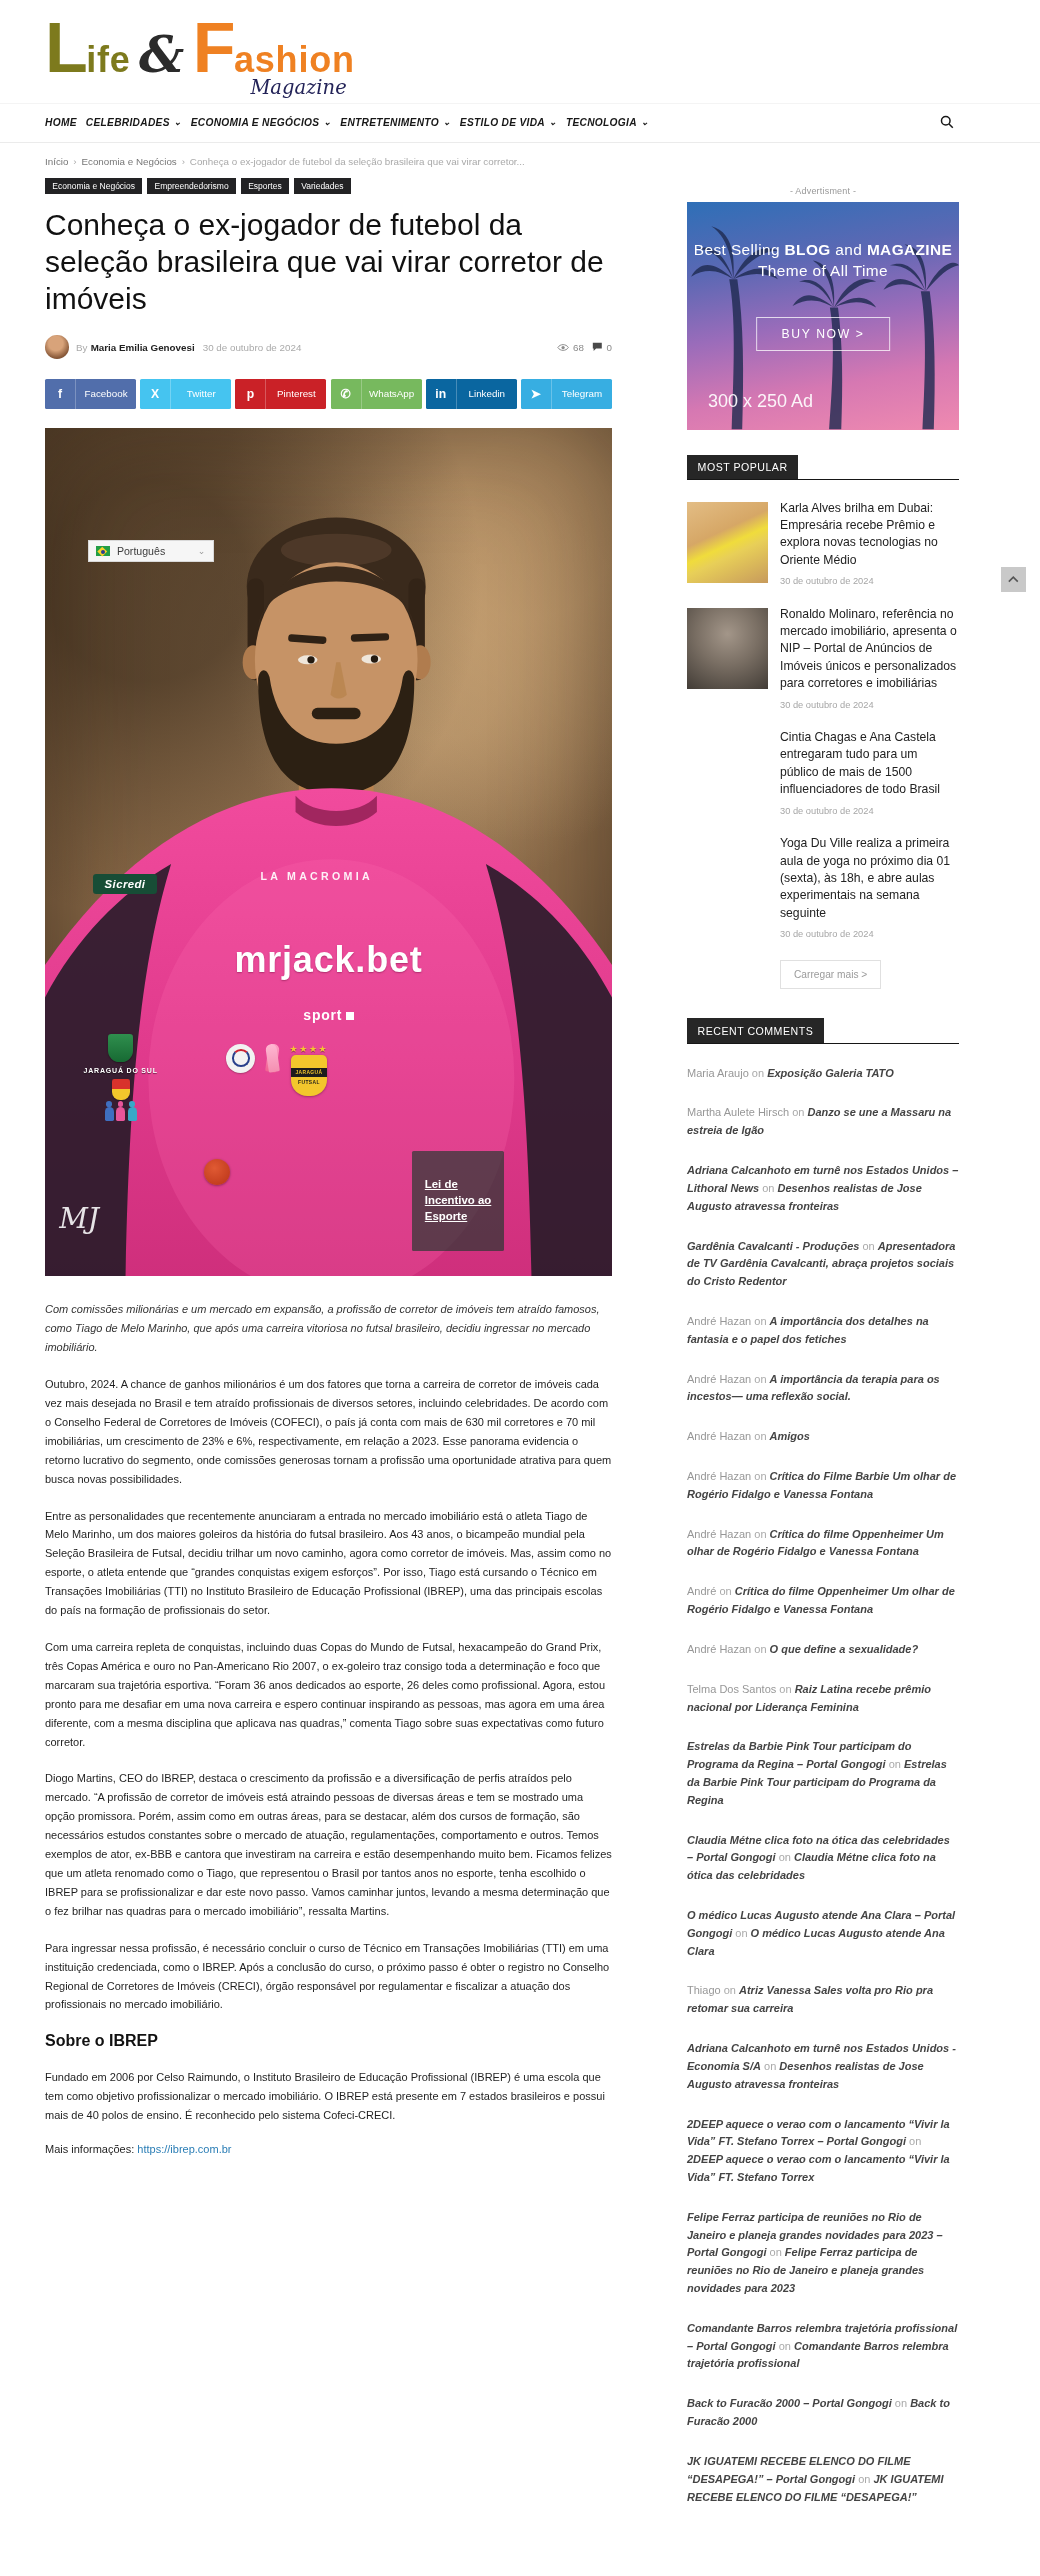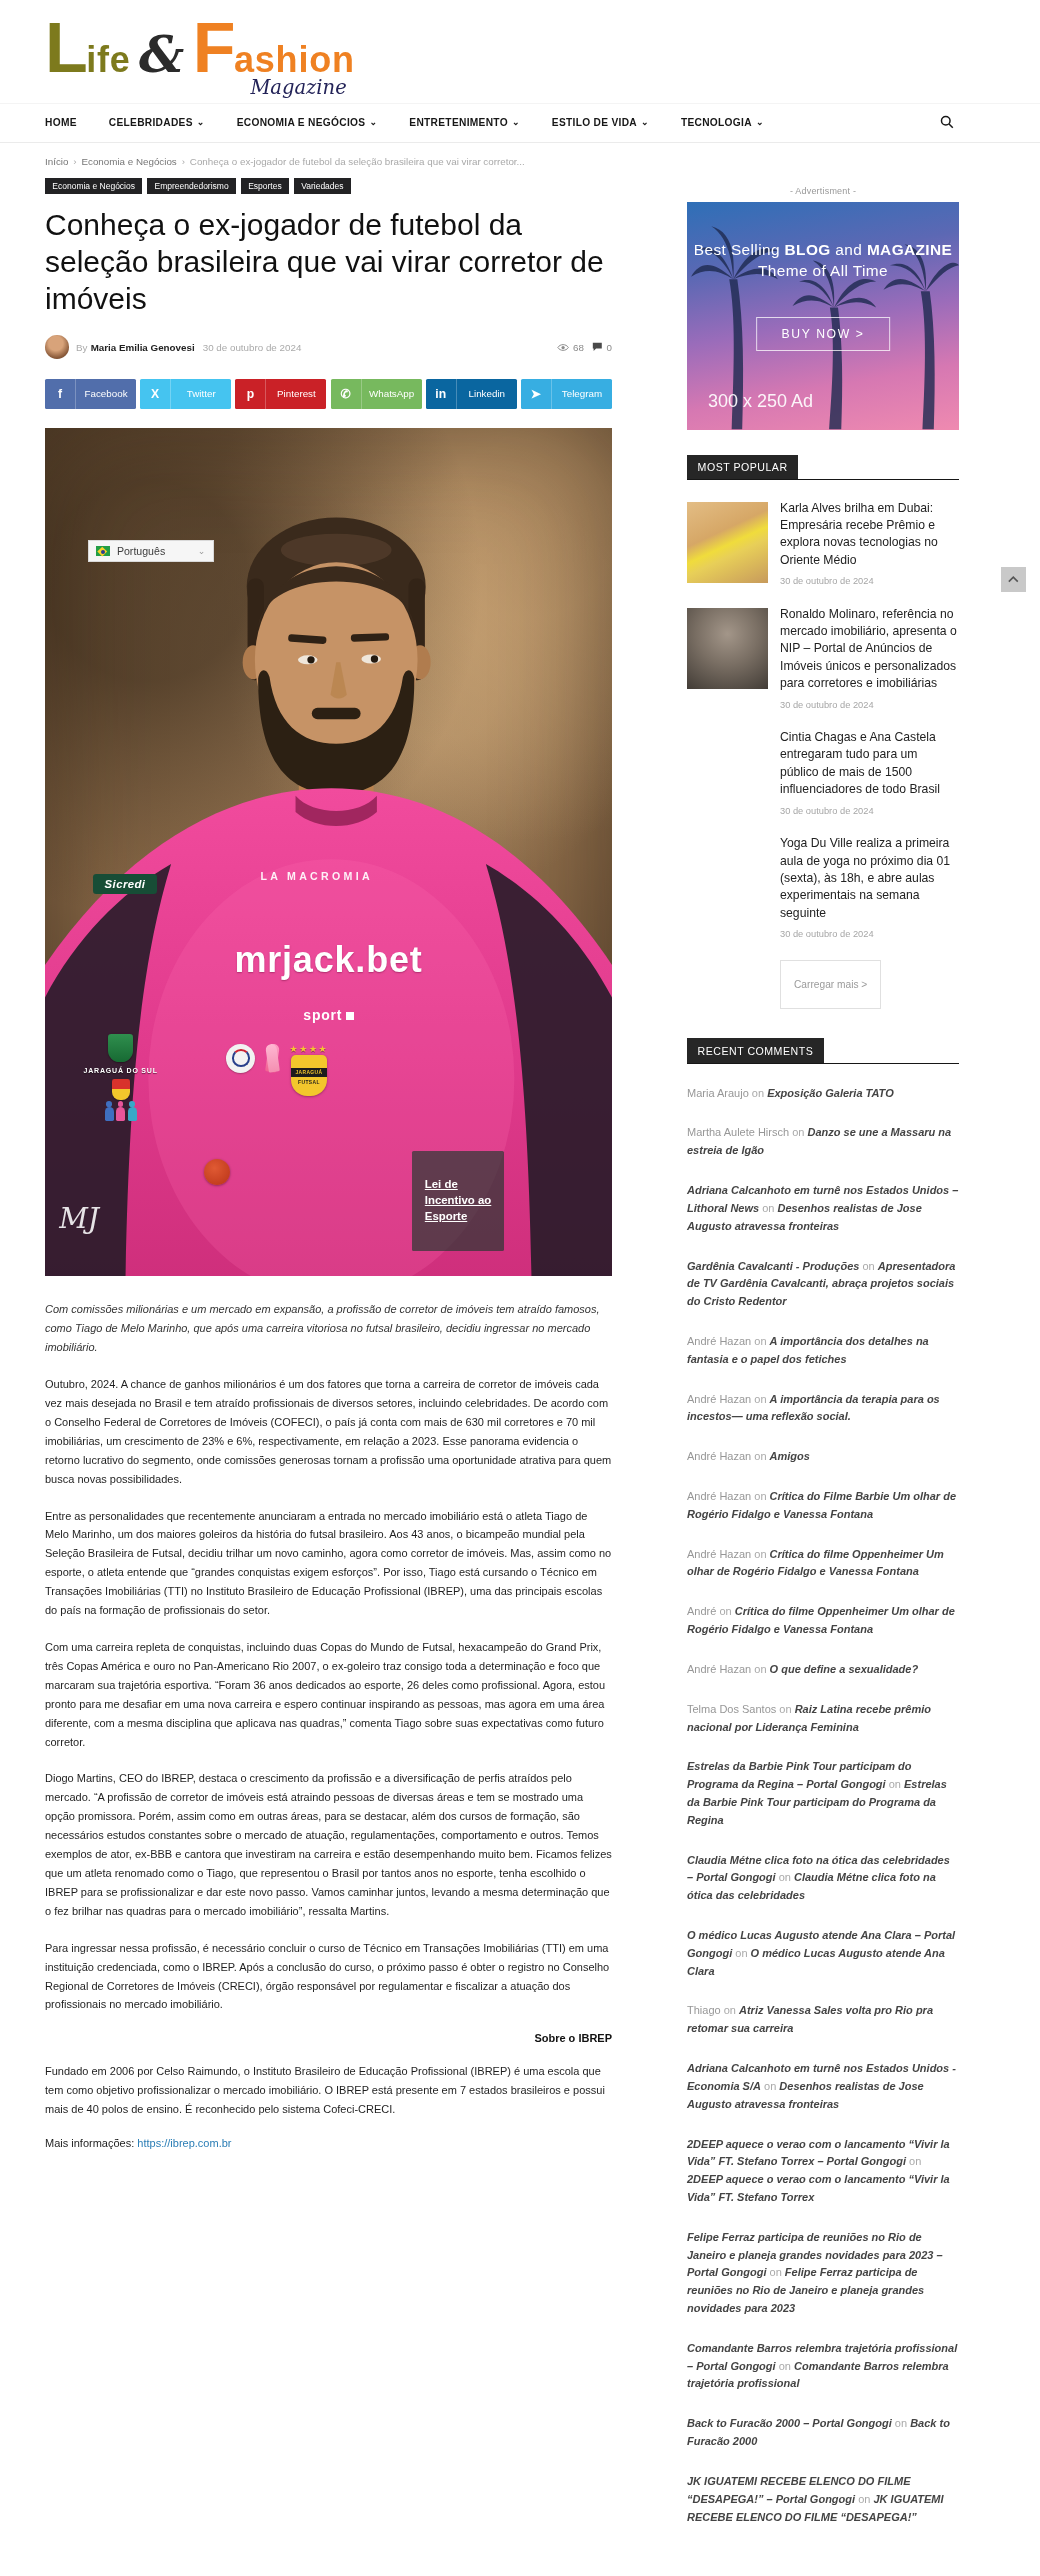--- a/index.html
+++ b/index.html
@@ -24,21 +24,21 @@
   .logo-F { font-size: 70px; font-weight: bold; color: #ef8122; letter-spacing: -1.6px; }
   .logo-ashion { font-size: 36px; font-weight: bold; color: #ef8122; letter-spacing: 0.8px; }
   .logo-magazine {
     font-family: "DejaVu Serif", serif; font-style: italic;
     font-size: 19.5px; color: #232358; text-align: right; margin-top: -4.9px; padding-right: 8.1px;
   }
 
   
   nav { border-bottom: 0.8px solid #ebebeb; border-top: 0.8px solid #f4f4f4; }
   .nav-row { display: flex; align-items: center; height: 38px; }
-  .nav-list { display: flex; list-style: none; gap: 32px; flex: 1; }
+  .nav-list { display: flex; list-style: none; gap: 9px; flex: 1; font-style: italic; }
   .nav-item { font-size: 10.2px; font-weight: bold; letter-spacing: 0.3px; color: #171717; cursor: pointer; white-space: nowrap; }
   .chev { display: none; font-size: 9px; color: #171717; margin-left: 4.1px; position: relative; top: -0.8px; }
   .chev.show { display: inline; }
   .nav-search { width: 24.4px; height: 24.4px; display: flex; align-items: center; justify-content: center; cursor: pointer; }
 
   
   .breadcrumb { padding: 13px 0 8.1px; font-size: 9.8px; color: #767676; }
   .breadcrumb .sep { margin: 0 4.9px; color: #a9a9a9; }
   .breadcrumb .current { color: #a9a9a9; }
   .tag-row { display: flex; gap: 4.9px; margin: 3.3px 0 11.4px; }
@@ -109,21 +109,21 @@
   .p-blue { background: #3f6fc0; } .p-pink { background: #e8559a; } .p-cyan { background: #38a8c8; }
   .red-badge { left: 28%; top: 86.2%; width: 26px; height: 26px; border-radius: 50%;
     background: radial-gradient(circle at 40% 35%, #e05a33, #b93317); box-shadow: 0 0.8px 2.4px rgba(0,0,0,.4); }
   .lei-box { right: 19%; top: 85.3%; background: rgba(18,56,38,.62); color: #fff; padding: 26px 13px;
     font-size: 11.4px; font-weight: bold; line-height: 1.4; border-radius: 1.6px; text-decoration: underline; }
   .mj { left: 2.5%; top: 91.3%; font-family: "DejaVu Serif", serif; font-style: italic; font-size: 28px; color: rgba(255,255,255,.88); }
 
   
   .lede { font-style: italic; font-size: 11px; line-height: 1.72; color: #333; margin-bottom: 18px; }
   .body-p { font-size: 11px; line-height: 1.72; color: #1f1f1f; margin-bottom: 18px; }
-  .subhead { font-size: 11px; font-weight: bold; color: #111; margin: 1.6px 0 18px; text-align: right; }
+  .subhead { font-size: 16px; font-weight: bold; color: #111; margin: 1.6px 0 18px; }
   .more-info { font-size: 11px; color: #1f1f1f; margin-bottom: 21px; }
   .more-info a { color: #2a7db5; cursor: pointer; }
 
   
   .ad-label { text-align: center; font-size: 9px; color: #999; margin: 11.4px 0 6.5px; letter-spacing: 0.2px; }
   .ad-box { position: relative; width: 272px; height: 228px; overflow: hidden; cursor: pointer; color: #fff;
     background: linear-gradient(170deg, #2e6fb7 0%, #5c68b4 28%, #9a6cba 52%, #d678b2 76%, #ef8ab0 100%); }
   .ad-box svg { position: absolute; inset: 0; }
   .ad-line1 { position: absolute; top: 39px; width: 100%; text-align: center; font-size: 15.4px; letter-spacing: 0.4px; }
   .ad-line2 { position: absolute; top: 60px; width: 100%; text-align: center; font-size: 15.4px; letter-spacing: 0.4px; }
@@ -133,21 +133,21 @@
 
   .side-section { margin-top: 24.4px; }
   .side-header { border-bottom: 1.6px solid #161616; }
   .side-header span { display: inline-block; background: #262626; color: #fff; font-size: 10.6px; padding: 6.5px 10.6px 5.7px; letter-spacing: 0.5px; }
   .pop-item { position: relative; padding-left: 93px; min-height: 81px; margin-top: 19.5px; cursor: pointer; }
   .pop-thumb { display: none; position: absolute; left: 0; top: 2.4px; width: 81px; height: 81px; }
   .pop-thumb.show { display: block; }
   .pop-title { font-size: 12.2px; line-height: 1.42; color: #222; }
   .pop-date { font-size: 9.3px; color: #a6a6a6; margin-top: 7.3px; }
   .load-more { margin: 21px 0 4.9px 93px; display: inline-block; border: 0.8px solid #e0e0e0; color: #9b9b9b;
-    font-size: 10.2px; padding: 18px 13px; cursor: pointer; background: #fff; }
+    font-size: 10.2px; padding: 8px 13px; cursor: pointer; background: #fff; }
 
   .comments { list-style: none; margin-top: 21px; }
   .comment { font-size: 11px; line-height: 1.62; margin-bottom: 22px; color: #444; }
   .c-author { color: #979797; }
   .c-author.linked { color: #444; font-weight: bold; font-style: italic; }
   .c-on { color: #a9a9a9; }
   .c-post { color: #444; font-weight: bold; font-style: italic; cursor: pointer; }
   .c-author.linked { cursor: pointer; }
 
   

